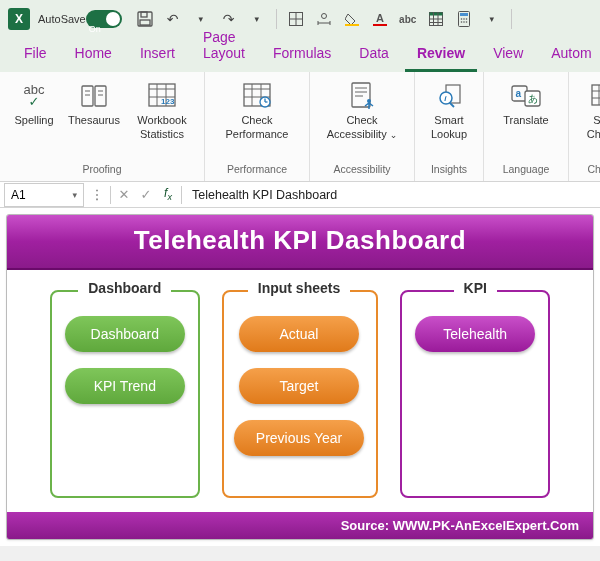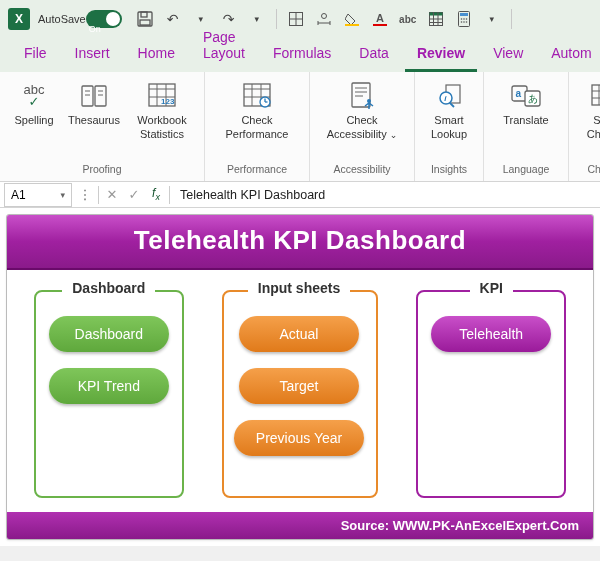--- a/index.html
+++ b/index.html
@@ -27,31 +27,31 @@
   .rgroup-row { display:flex; gap:4px; }
   .rbtn { display:flex; flex-direction:column; align-items:center; justify-content:flex-start; width:64px; padding:2px 2px; cursor:pointer; text-align:center; font-size:11px; color:#333; line-height:1.25; }
   .rbtn.wide { width:84px; }
   .rbtn.narrow { width:48px; }
   .rbtn-icon { width:32px; height:32px; display:flex; align-items:center; justify-content:center; font-size:22px; color:#1d7044; margin-bottom:2px; }
   .rbtn-icon.gray { color:#555; }
   .rgroup-label { font-size:10.5px; color:#666; text-align:center; padding:2px 0 4px; }
 
   
   .formulabar { height:26px; background:#fff; border-bottom:1px solid #d4d4d4; display:flex; align-items:center; }
-  .namebox { width:68px; height:24px; border:1px solid #ccc; margin:0 2px 0 4px; padding:0 6px; font-size:12px; display:flex; align-items:center; }
+  .namebox { width:80px; height:24px; border:1px solid #ccc; margin:0 2px 0 4px; padding:0 6px; font-size:12px; display:flex; align-items:center; }
   .fbar-btn { width:22px; height:24px; display:flex; align-items:center; justify-content:center; color:#666; font-size:13px; }
   .fx { font-style:italic; font-size:12px; color:#14532d; }
   .fbar-sep { width:1px; height:18px; background:#ccc; margin:0 2px; }
   .formula-input { flex:1; height:24px; border:none; padding:0 8px; font-size:12.5px; color:#222; }
 
   
   .sheet { background:#fff; padding:6px; }
   .dashboard-card { border:1px solid #bbb; border-radius:3px; overflow:hidden; background:#fff; box-shadow:0 1px 2px rgba(0,0,0,0.08); }
   .dash-header { background:linear-gradient(to bottom,#c94fc9 0%,#a020a0 50%,#8a1a8a 100%); color:#fff; text-align:center; padding:10px 0 12px; font-size:26px; font-weight:bold; letter-spacing:0.5px; border-bottom:2px solid #6a0a6a; }
-  .dash-body { display:flex; gap:38px; padding:20px 14px 14px; justify-content:center; background:#fff; }
+  .dash-body { display:flex; gap:22px; padding:20px 14px 14px; justify-content:center; background:#fff; }
   .panel { border:2px solid; border-radius:8px; min-width:150px; padding:24px 12px 18px; position:relative; display:flex; flex-direction:column; align-items:center; gap:16px; }
   .panel.green { border-color:#6bb34a; }
   .panel.orange { border-color:#e88a2a;padding-left:10px; }
   .panel.purple { border-color:#a020a0; }
   .panel-title { position:absolute; top:-12px; background:#fff; padding:0 10px; font-size:14px; font-weight:bold; color:#333; }
   .pill { border-radius:24px; padding:10px 22px; color:#fff; font-size:14px; font-weight:500; min-width:120px; text-align:center; box-shadow:0 2px 3px rgba(0,0,0,0.25); cursor:pointer; }
   .pill.green { background:linear-gradient(to bottom,#7fc65a,#5fa83c); }
   .pill.orange { background:linear-gradient(to bottom,#f5a04a,#e07a1a); }
   .pill.purple { background:linear-gradient(to bottom,#c94fc9,#9a1a9a); }
   .dash-footer { background:linear-gradient(to bottom,#b030b0,#8a1a8a); color:#fff; text-align:right; padding:6px 14px; font-size:13px; font-weight:bold; }
@@ -132,22 +132,22 @@
           <circle cx="8.5" cy="11" r="0.8" fill="#555"></circle>
         </svg>
     </div>
     <div class="qat-icon" style="font-size:9px">▾</div>
     <div class="qat-sep"></div>
   </div>
 </div>
 
 <div class="tabs">
   <div class="tab">File</div>
+  <div class="tab">Home</div>
   <div class="tab">Insert</div>
-  <div class="tab">Home</div>
   <div class="tab">Page Layout</div>
   <div class="tab">Formulas</div>
   <div class="tab">Data</div>
   <div class="tab active">Review</div>
   <div class="tab">View</div>
   <div class="tab">Autom</div>
 </div>
 
 <div class="ribbon">
   <div class="rgroup">

